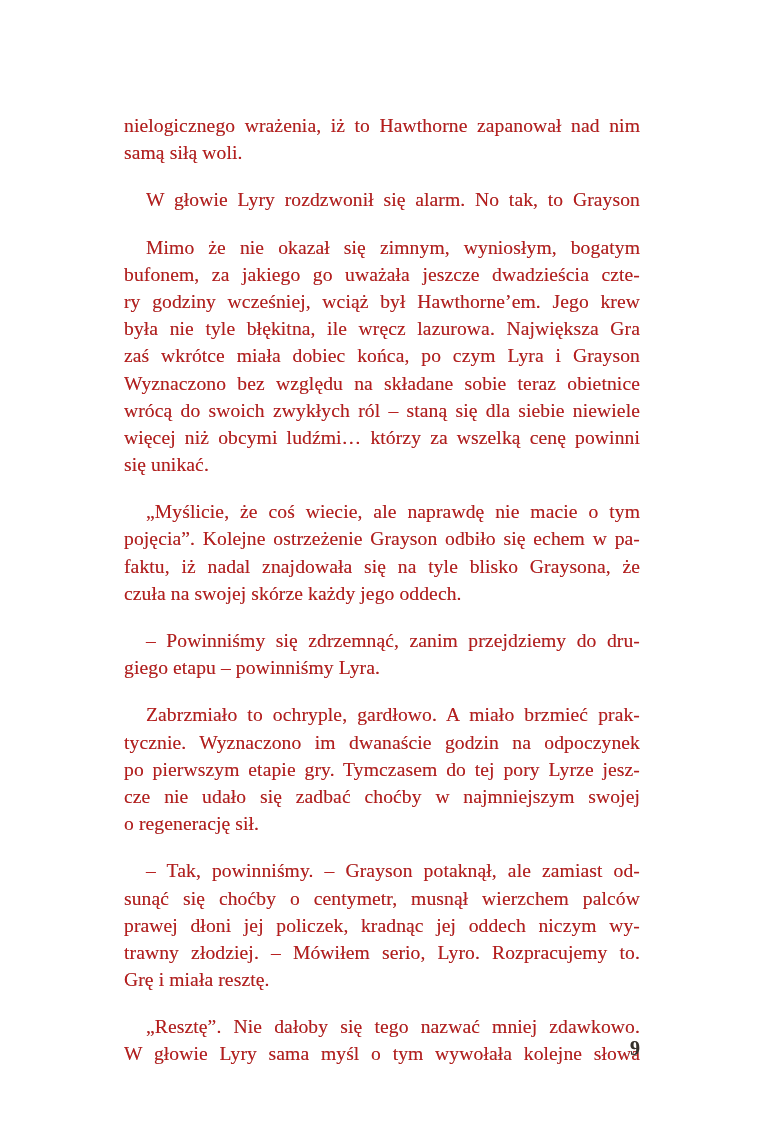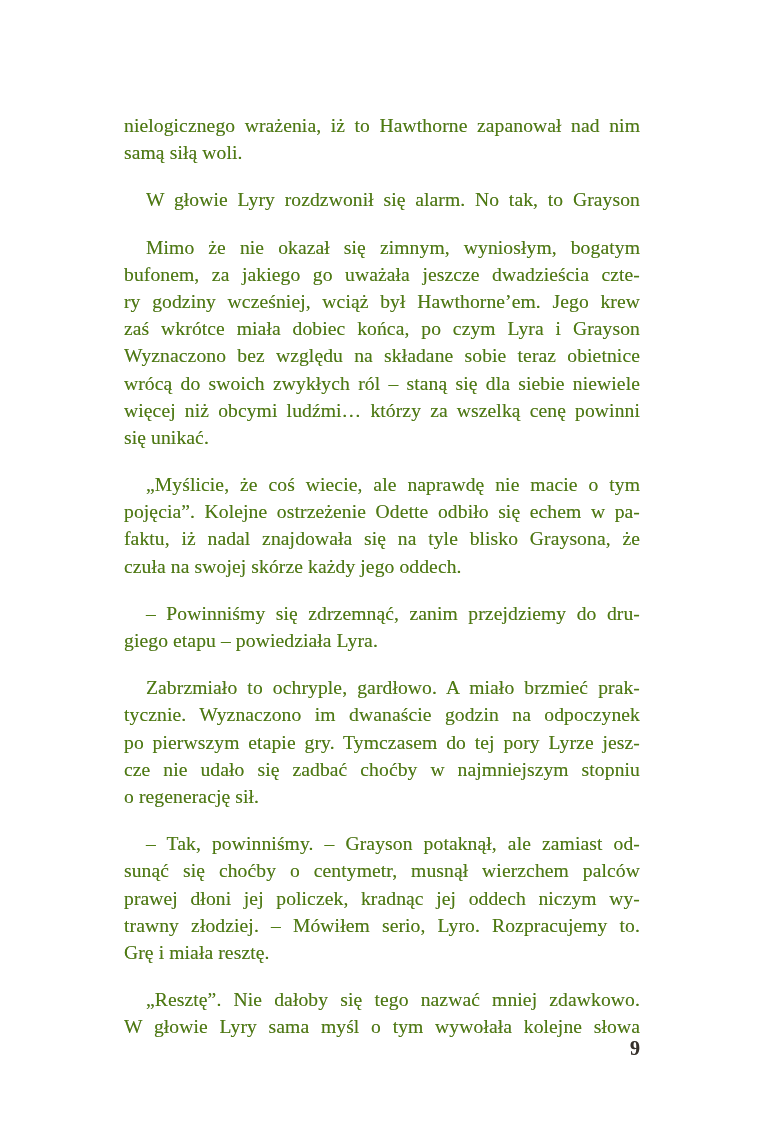--- a/index.html
+++ b/index.html
@@ -56,53 +56,54 @@
     font-size: 20px;
     font-weight: 600;
     line-height: 27px;
     text-shadow: 0 0 0.4px rgba(60, 52, 42, 0.45);
   }
 </style>
 </head>
 <body style="background: rgb(255, 255, 255);">
 
 <div class="page">
-  <main class="text-block" style="color: #4d7c0f;">
+  <main class="text-block" style="color: #b91c1c;">
       <div class="paragraph">
         <div class="line fill">nielogicznego wrażenia, iż to Hawthorne zapanował nad nim</div>
         <div class="line">samą siłą woli.</div>
       </div>
       <div class="paragraph">
         <div class="line fill indent">W głowie Lyry rozdzwonił się alarm. No tak, to Grayson</div>
       </div>
       <div class="paragraph">
         <div class="line fill indent">Mimo że nie okazał się zimnym, wyniosłym, bogatym</div>
         <div class="line fill">bufonem, za jakiego go uważała jeszcze dwadzieścia czte-</div>
         <div class="line fill">ry godziny wcześniej, wciąż był Hawthorne’em. Jego krew</div>
+        <div class="line fill">była nie tyle błękitna, ile wręcz lazurowa. Największa Gra</div>
         <div class="line fill">zaś wkrótce miała dobiec końca, po czym Lyra i Grayson</div>
         <div class="line fill">Wyznaczono bez względu na składane sobie teraz obietnice</div>
         <div class="line fill">wrócą do swoich zwykłych ról – staną się dla siebie niewiele</div>
         <div class="line fill">więcej niż obcymi ludźmi… którzy za wszelką cenę powinni</div>
         <div class="line">się unikać.</div>
       </div>
       <div class="paragraph">
         <div class="line fill indent">„Myślicie, że coś wiecie, ale naprawdę nie macie o tym</div>
-        <div class="line fill">pojęcia”. Kolejne ostrzeżenie Odette odbiło się echem w pa-</div>
+        <div class="line fill">pojęcia”. Kolejne ostrzeżenie Grayson odbiło się echem w pa-</div>
         <div class="line fill">faktu, iż nadal znajdowała się na tyle blisko Graysona, że</div>
         <div class="line">czuła na swojej skórze każdy jego oddech.</div>
       </div>
       <div class="paragraph">
         <div class="line fill indent">– Powinniśmy się zdrzemnąć, zanim przejdziemy do dru-</div>
-        <div class="line">giego etapu – powiedziała Lyra.</div>
+        <div class="line">giego etapu – powinniśmy Lyra.</div>
       </div>
       <div class="paragraph">
         <div class="line fill indent">Zabrzmiało to ochryple, gardłowo. A miało brzmieć prak-</div>
         <div class="line fill">tycznie. Wyznaczono im dwanaście godzin na odpoczynek</div>
         <div class="line fill">po pierwszym etapie gry. Tymczasem do tej pory Lyrze jesz-</div>
-        <div class="line fill">cze nie udało się zadbać choćby w najmniejszym stopniu</div>
+        <div class="line fill">cze nie udało się zadbać choćby w najmniejszym swojej</div>
         <div class="line">o regenerację sił.</div>
       </div>
       <div class="paragraph">
         <div class="line fill indent">– Tak, powinniśmy. – Grayson potaknął, ale zamiast od-</div>
         <div class="line fill">sunąć się choćby o centymetr, musnął wierzchem palców</div>
         <div class="line fill">prawej dłoni jej policzek, kradnąc jej oddech niczym wy-</div>
         <div class="line fill">trawny złodziej. – Mówiłem serio, Lyro. Rozpracujemy to.</div>
         <div class="line">Grę i miała resztę.</div>
       </div>
       <div class="paragraph">

